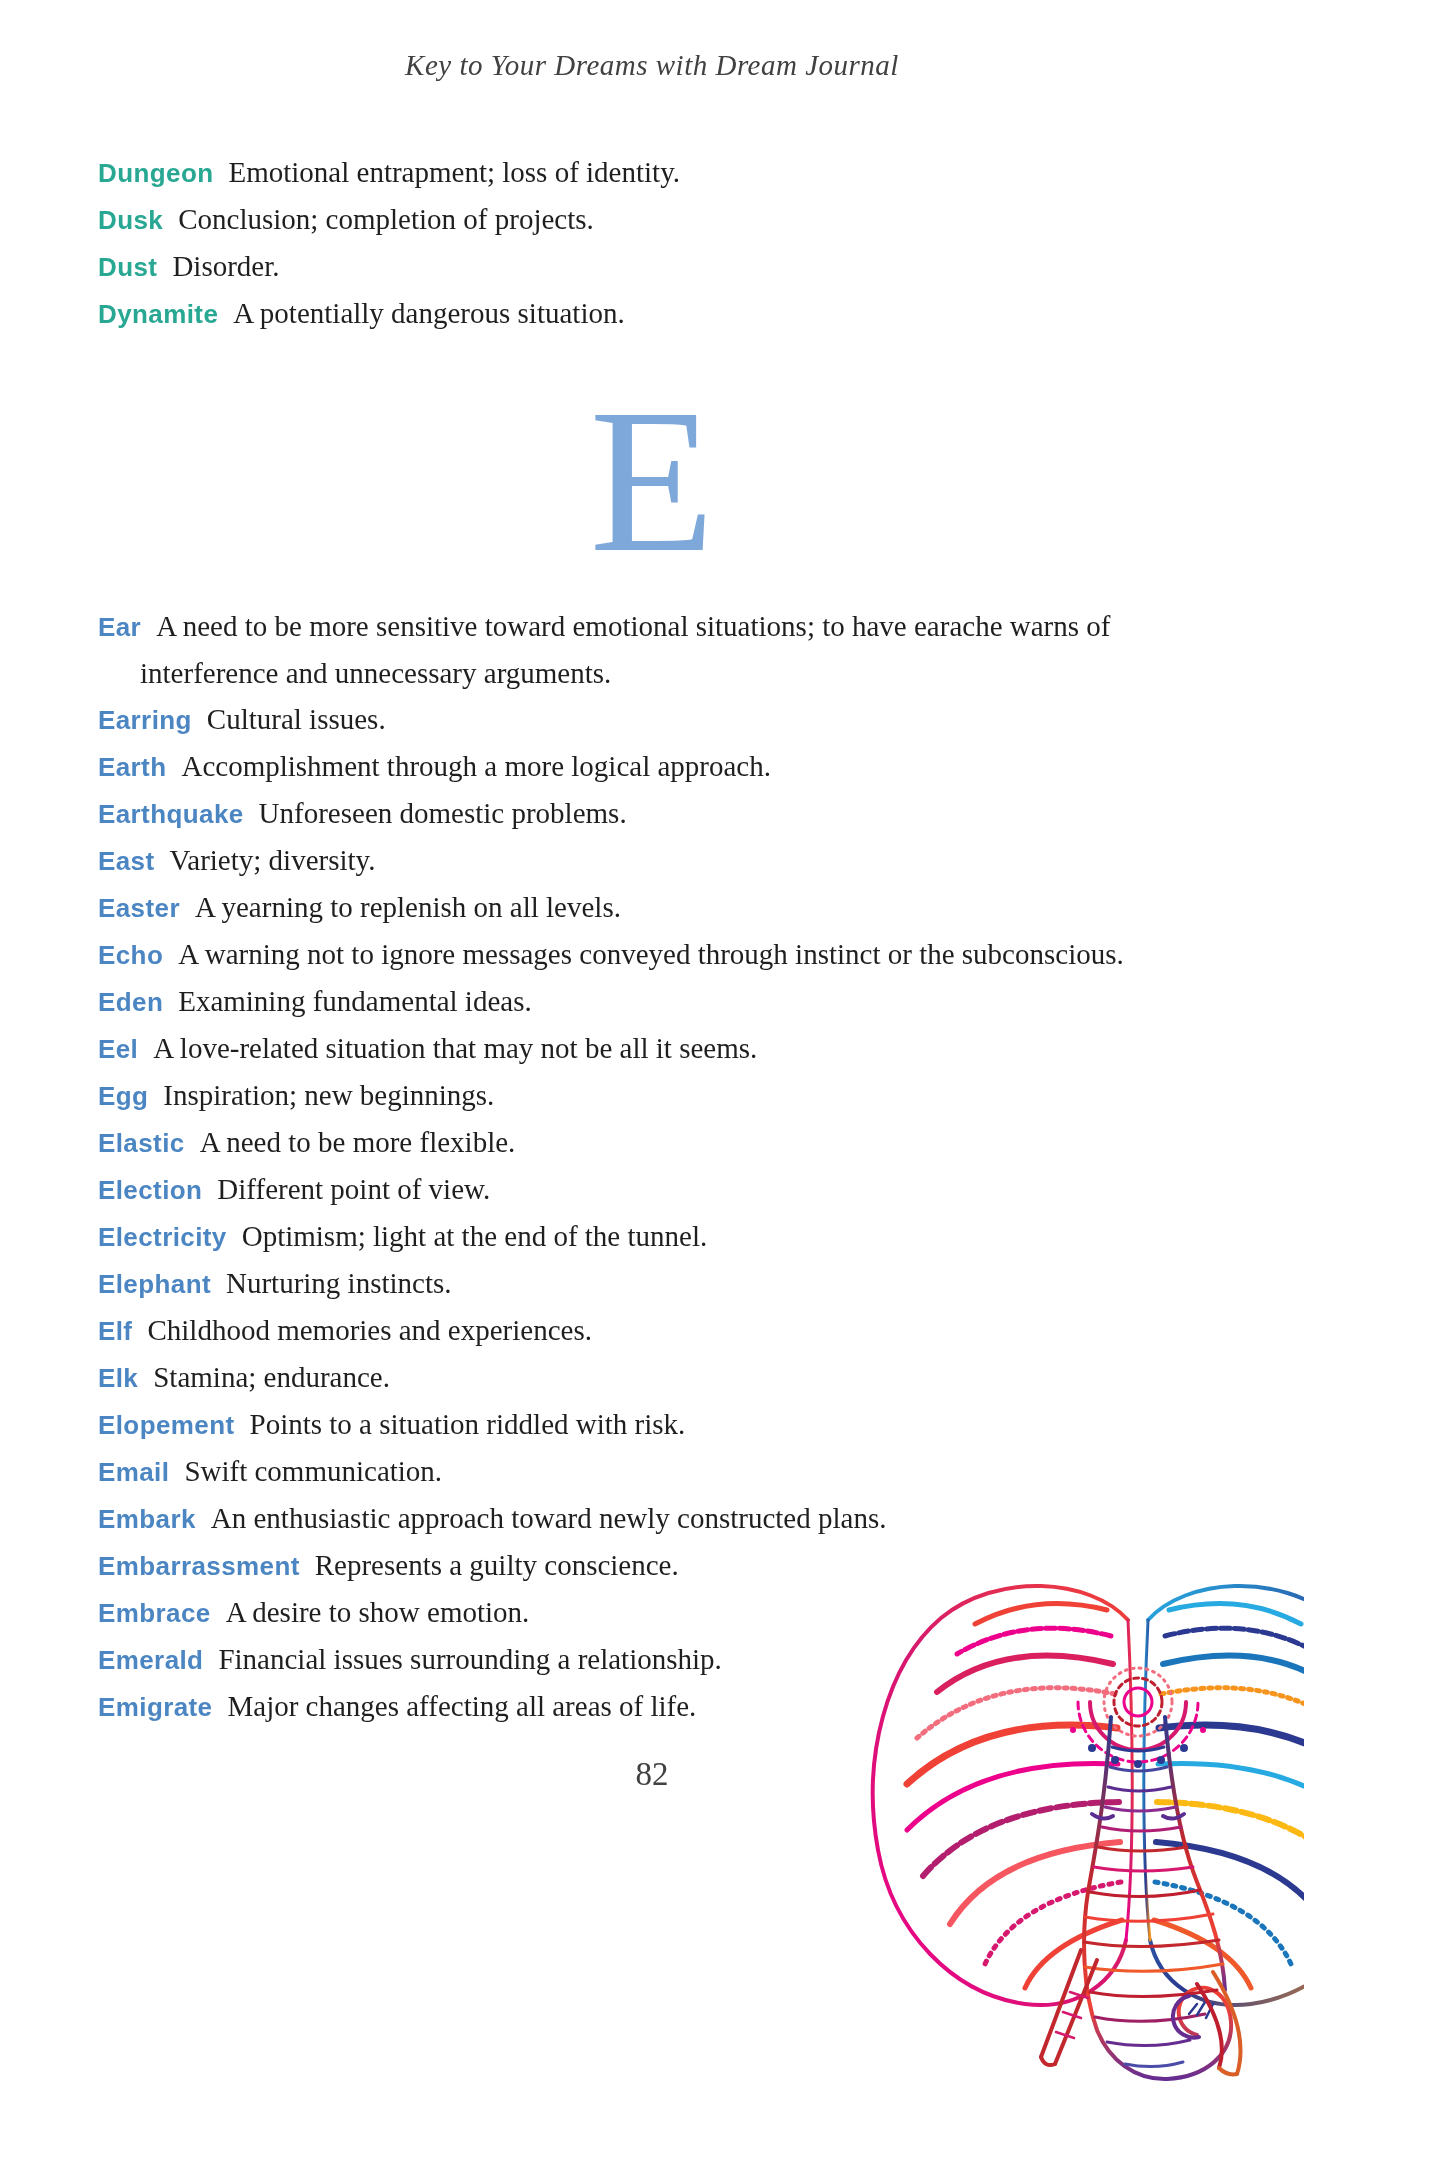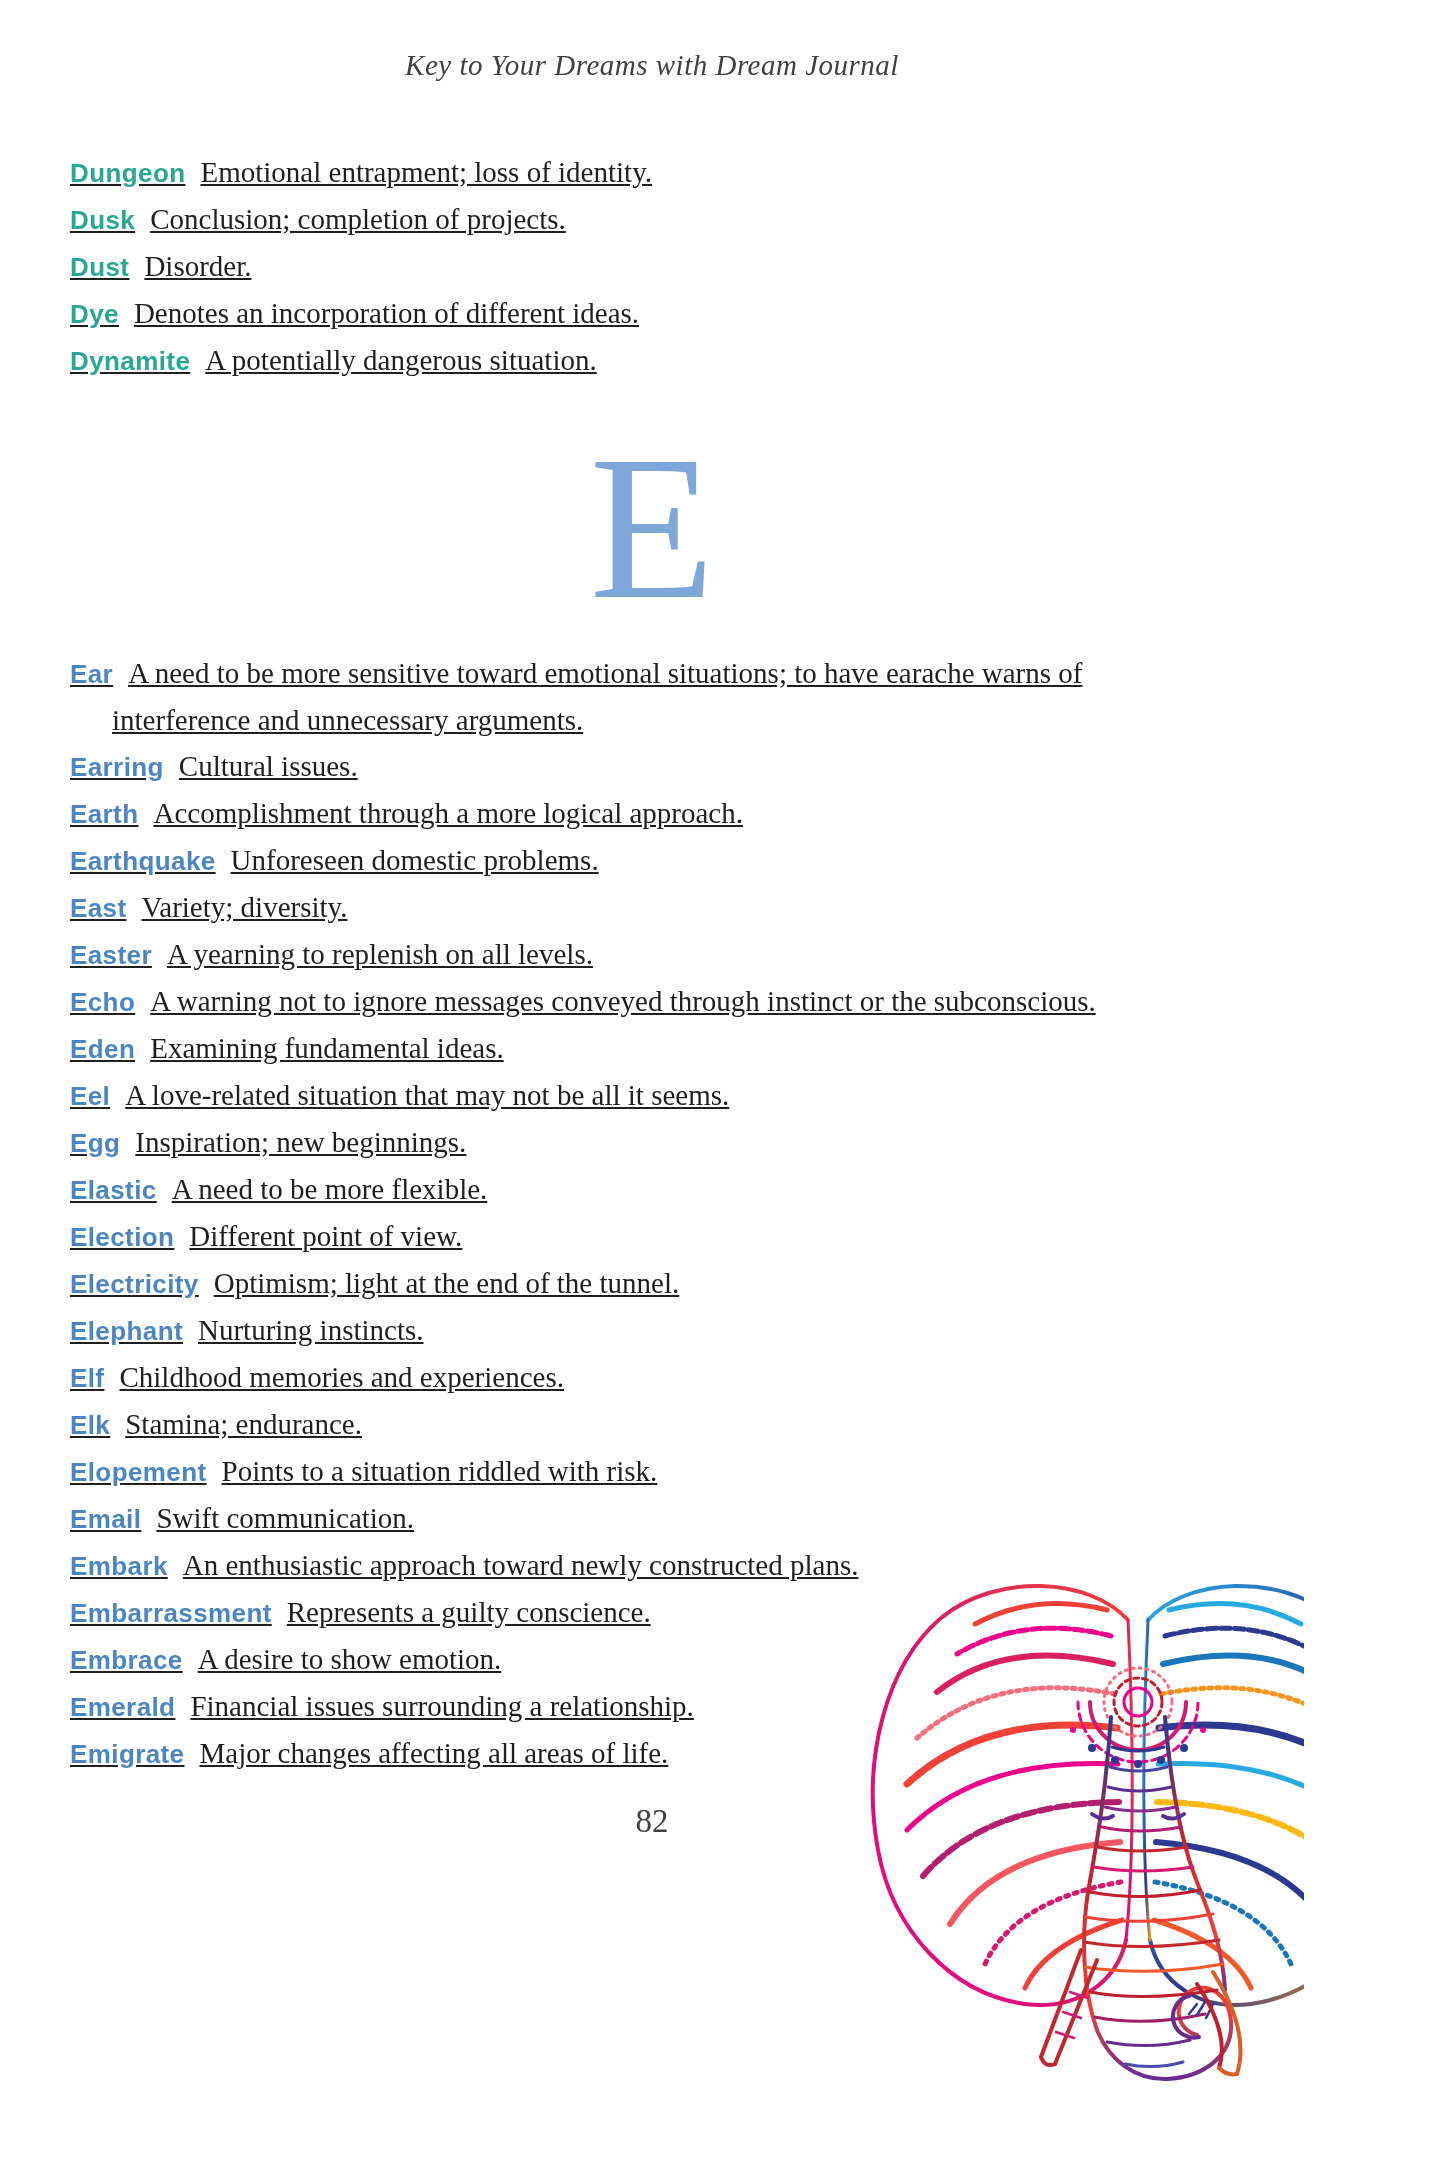--- a/index.html
+++ b/index.html
@@ -14,23 +14,22 @@
   .running-head{
     margin-top:47px;
     text-align:center;
     font-style:italic;
     font-size:29px;
     line-height:36px;
     color:#414141;
     letter-spacing:0.5px;
   }
   .entries{
-    margin-left:70px;
+    margin-left:98px;
     max-width:1065px;
-    text-decoration:underline;
   }
   .entries.d-block{margin-top:66px;}
   .entries.e-block{margin-top:6px;}
   .entry{
     margin:0;
     padding-left:42px;
     text-indent:-42px;
     font-size:29px;
     line-height:46px;
   }
@@ -71,21 +70,20 @@
 <body>
 
 <div id="page">
 
   <div class="running-head">Key to Your Dreams with Dream Journal</div>
 
   <div class="entries d-block">
       <p class="entry"><span class="term term-d">Dungeon</span><span class="definition">Emotional entrapment; loss of identity.</span></p>
       <p class="entry"><span class="term term-d">Dusk</span><span class="definition">Conclusion; completion of projects.</span></p>
       <p class="entry"><span class="term term-d">Dust</span><span class="definition">Disorder.</span></p>
-      <p class="entry"><span class="term term-d">Dye</span><span class="definition">Denotes an incorporation of different ideas.</span></p>
       <p class="entry"><span class="term term-d">Dynamite</span><span class="definition">A potentially dangerous situation.</span></p>
     </div>
 
   <div class="big-letter">E</div>
 
   <div class="entries e-block">
       <p class="entry"><span class="term term-e">Ear</span><span class="definition">A need to be more sensitive toward emotional situations; to have earache warns of interference and unnecessary arguments.</span></p>
       <p class="entry"><span class="term term-e">Earring</span><span class="definition">Cultural issues.</span></p>
       <p class="entry"><span class="term term-e">Earth</span><span class="definition">Accomplishment through a more logical approach.</span></p>
       <p class="entry"><span class="term term-e">Earthquake</span><span class="definition">Unforeseen domestic problems.</span></p>

